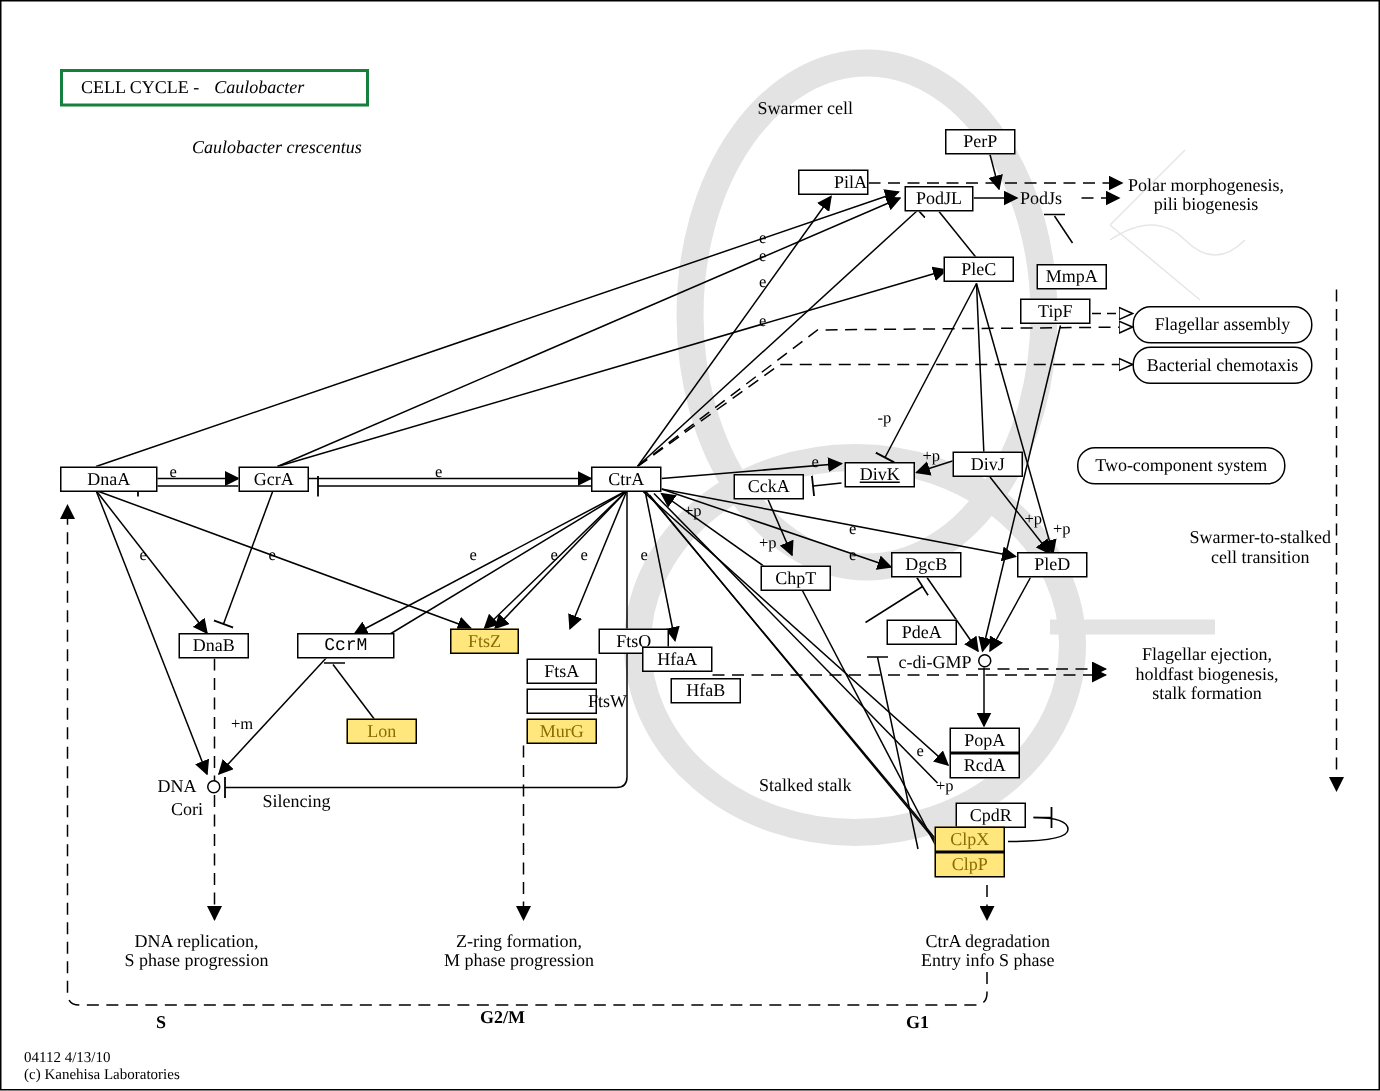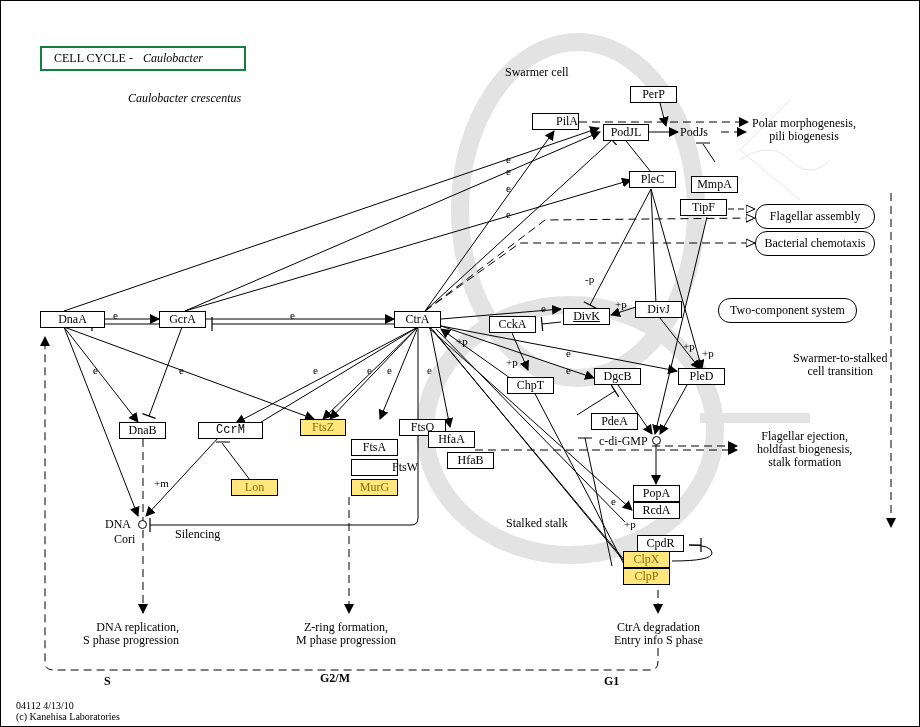--- a/index.html
+++ b/index.html
@@ -200,21 +200,21 @@
 </div>
 <div class="label" style="left:793px;top:352px;">
   <div>Swarmer-to-stalked</div>
   <div>cell transition</div>
 </div>
 <div class="label" style="left:757px;top:430px;">
   <div>Flagellar ejection,</div>
   <div>holdfast biogenesis,</div>
   <div>stalk formation</div>
 </div>
-<div class="label" style="left:83px;top:621px;text-align:right;">
+<div class="label" style="left:83px;top:621px;">
   <div>DNA replication,</div>
   <div>S phase progression</div>
 </div>
 <div class="label" style="left:296px;top:621px;">
   <div>Z-ring formation,</div>
   <div>M phase progression</div>
 </div>
 <div class="label" style="left:614px;top:621px;">
   <div>CtrA degradation</div>
   <div>Entry info S phase</div>

